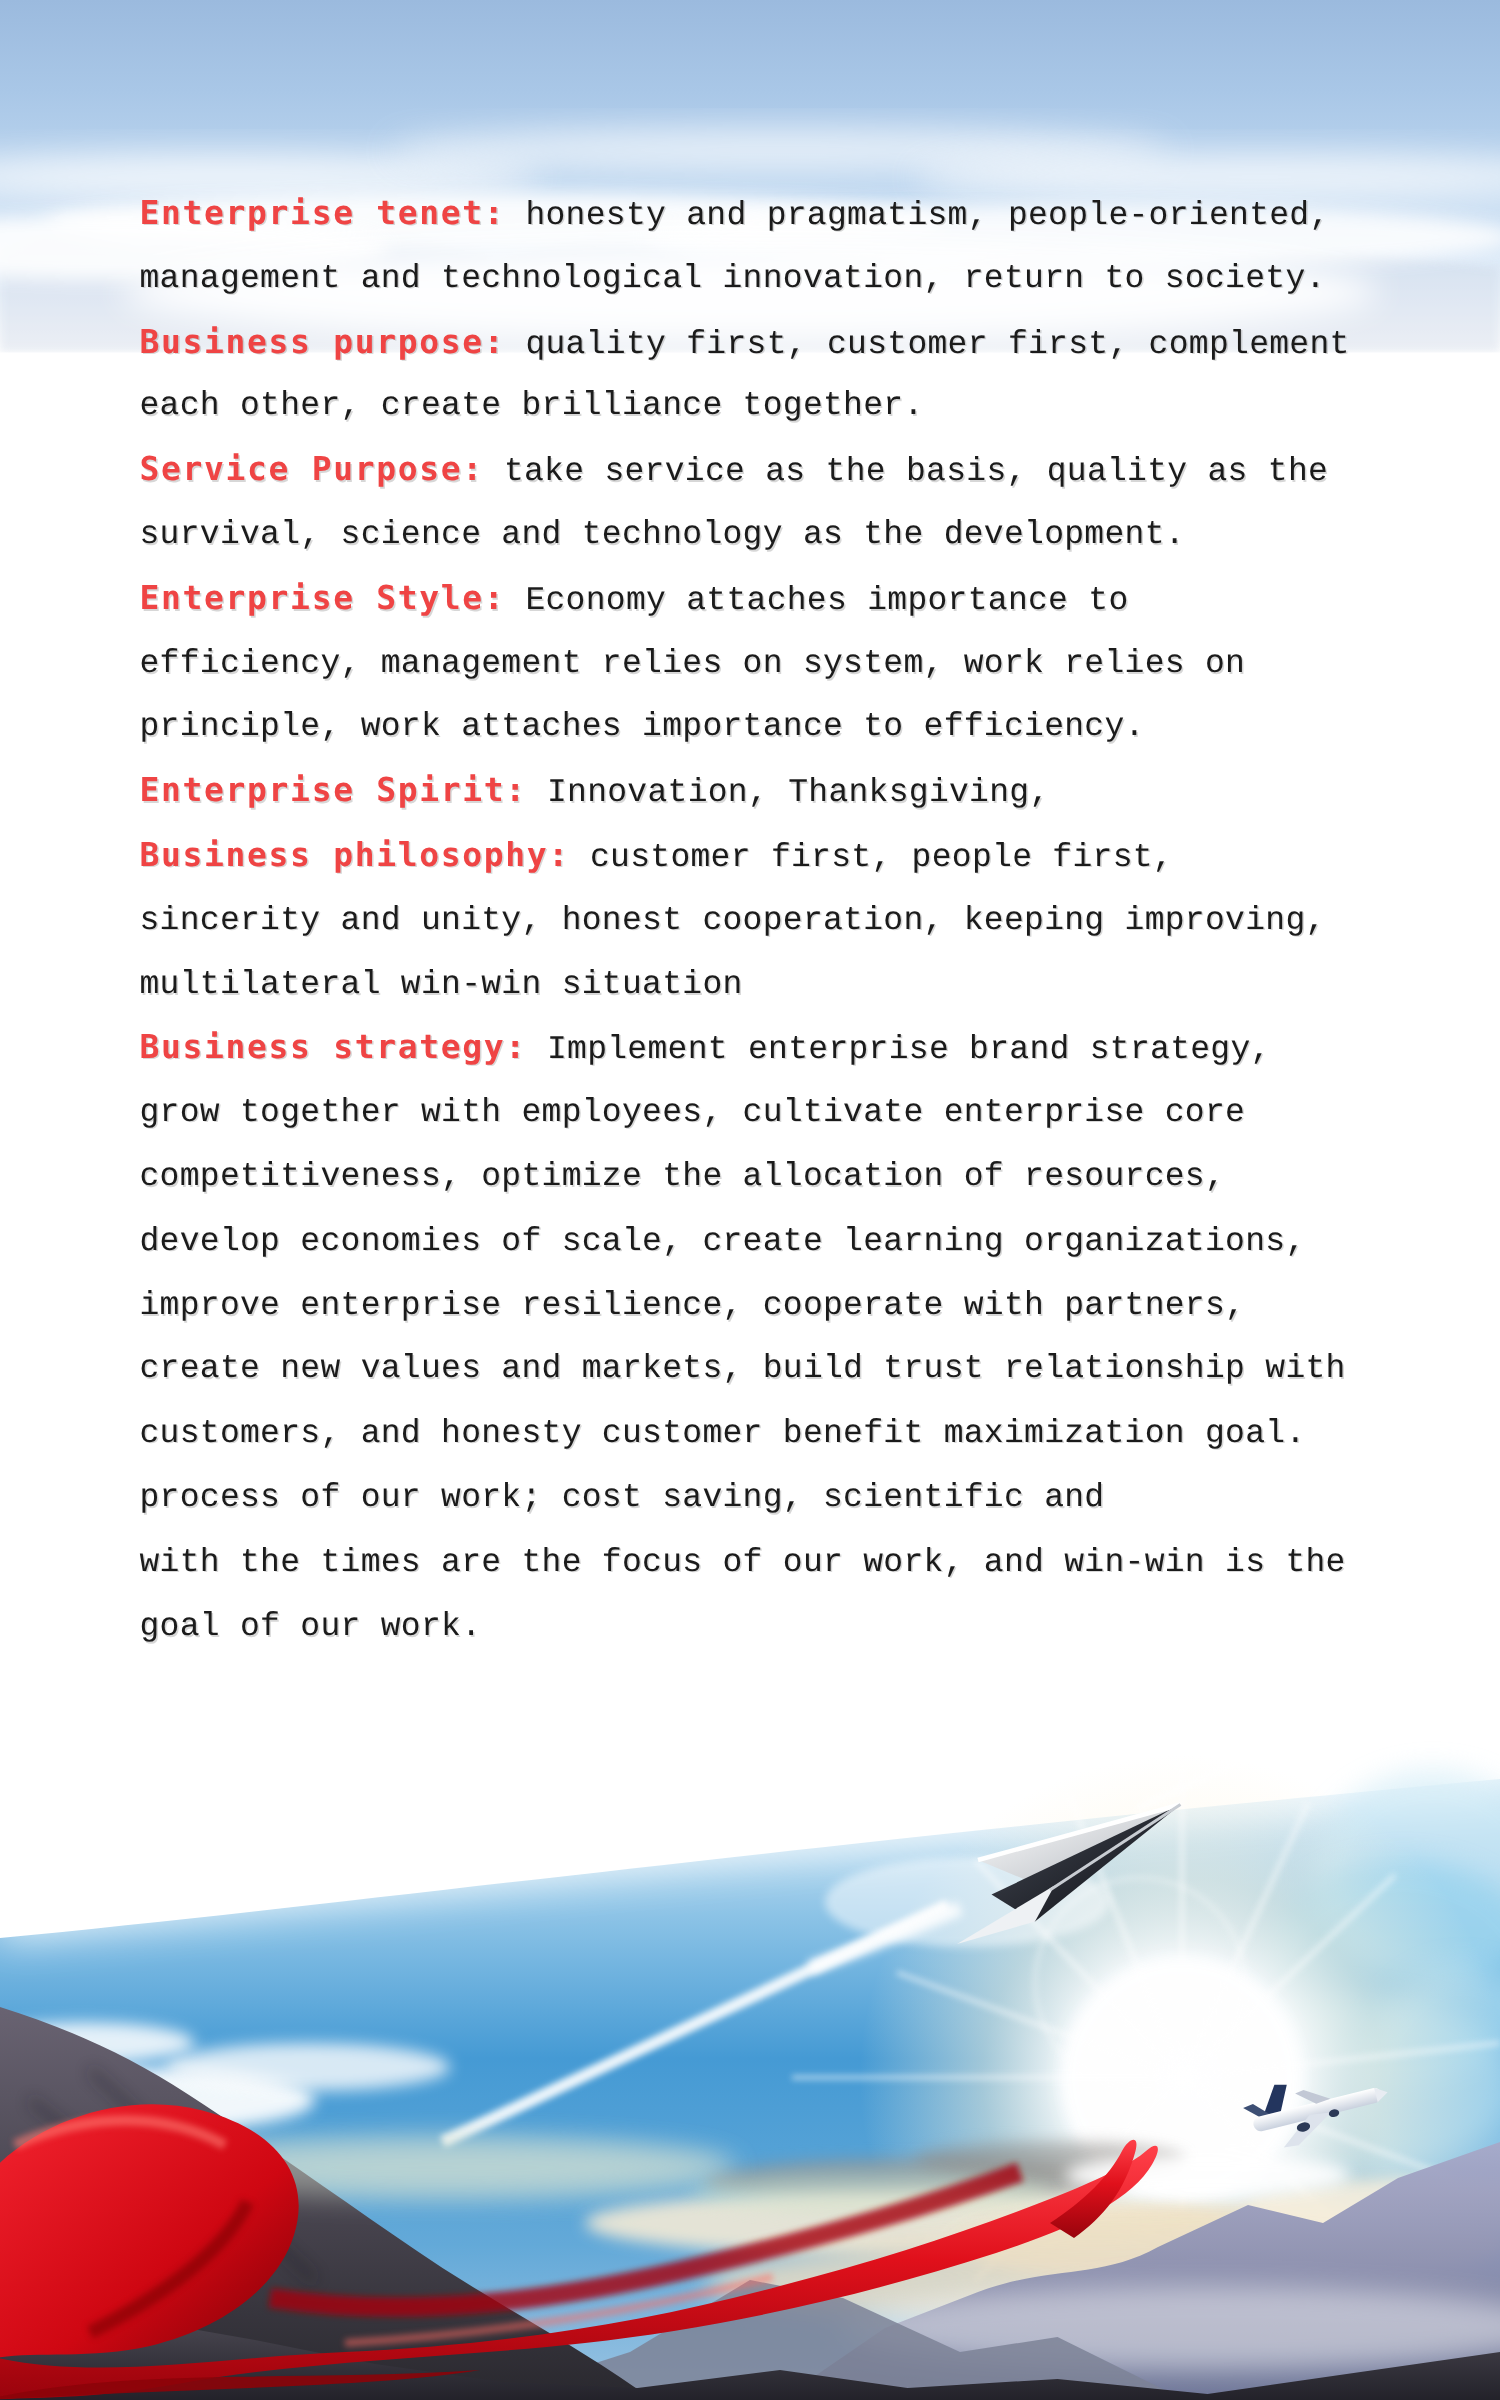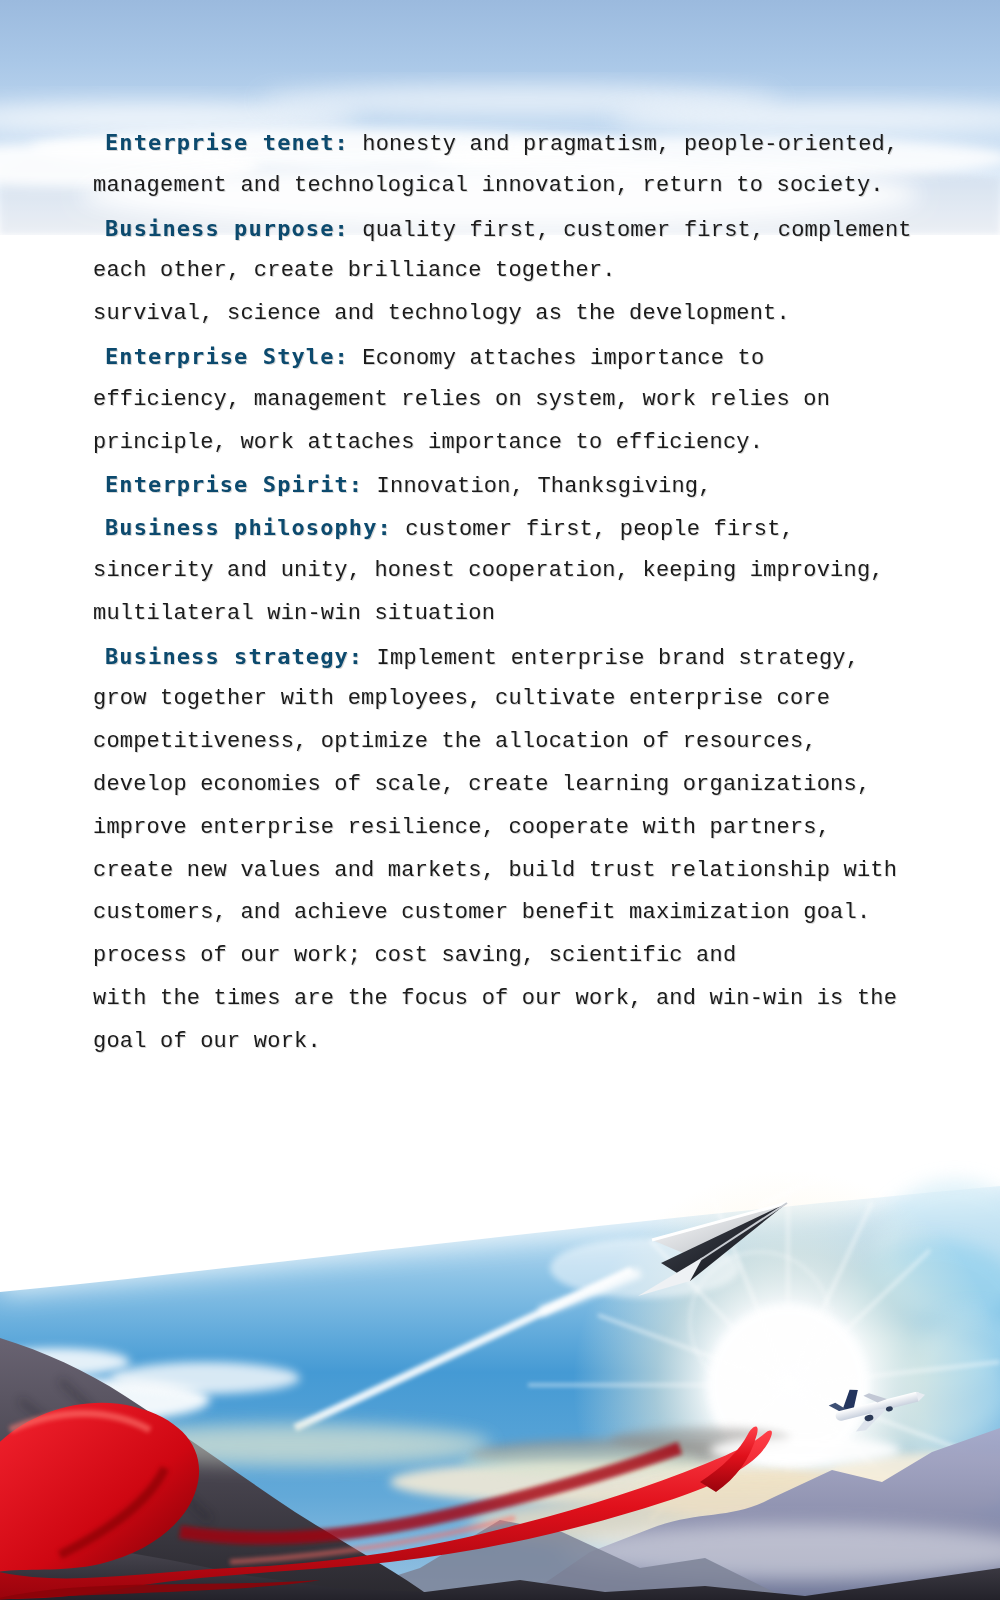--- a/index.html
+++ b/index.html
@@ -7,21 +7,21 @@
   .page{position:relative;width:1000px;height:1600px;margin:0 auto;overflow:hidden;background:#ffffff;}
   .sky-top{position:absolute;left:0;top:0;width:1000px;height:235px;
     background:linear-gradient(180deg,#9bbade 0%,#a9c7e7 26%,#bdd6ef 52%,#e4effa 78%,#ffffff 100%);}
   .sky-top svg{position:absolute;left:0;top:0;}
   .scene{position:absolute;left:0;top:1100px;width:1000px;height:500px;z-index:1;}
   .overlay{position:absolute;left:0;top:1100px;width:1000px;height:500px;z-index:3;pointer-events:none;}
   .text-block{position:absolute;left:93px;top:122px;width:860px;z-index:2;
     font-family:"Liberation Mono",monospace;font-size:22px;line-height:42.8px;
     letter-spacing:.2px;color:#1b1b1b;text-shadow:1px 1px 0 rgba(140,140,140,.35);}
   .text-block .line{white-space:pre;height:42.8px;}
-  .text-block .lbl{font-family:"DejaVu Sans Mono",monospace;font-weight:700;letter-spacing:1.1px;color:#0c4a6e;margin-left:12px;}
+  .text-block .lbl{font-family:"DejaVu Sans Mono",monospace;font-weight:700;letter-spacing:1.1px;color:#ef4444;}
 </style>
 </head>
 <body>
 
 <div class="page">
 
   <div class="sky-top">
     <svg width="1000" height="235" viewBox="0 0 1000 235">
       <defs>
         <filter id="tb1" x="-50%" y="-50%" width="200%" height="200%">
@@ -183,35 +183,36 @@
       <path d="M700,382 C722,368 740,350 748,334 C752,326 760,322 757,334 C750,360 736,378 716,392 Z" fill="url(#ribG)"></path>
       <path d="M-10,500 C80,478 200,488 320,480 C250,492 120,492 -10,500 Z" fill="#8c0309" opacity=".9"></path>
     </g>
   </svg>
 
   <div class="text-block" id="textBlock">
       <div class="line"><b class="lbl">Enterprise tenet:</b><span> honesty and pragmatism, people-oriented,</span></div>
       <div class="line"><span>management and technological innovation, return to society.</span></div>
       <div class="line"><b class="lbl">Business purpose:</b><span> quality first, customer first, complement</span></div>
       <div class="line"><span>each other, create brilliance together.</span></div>
+      <div class="line"><b class="lbl">Service Purpose:</b><span> take service as the basis, quality as the</span></div>
       <div class="line"><span>survival, science and technology as the development.</span></div>
       <div class="line"><b class="lbl">Enterprise Style:</b><span> Economy attaches importance to</span></div>
       <div class="line"><span>efficiency, management relies on system, work relies on</span></div>
       <div class="line"><span>principle, work attaches importance to efficiency.</span></div>
       <div class="line"><b class="lbl">Enterprise Spirit:</b><span> Innovation, Thanksgiving,</span></div>
       <div class="line"><b class="lbl">Business philosophy:</b><span> customer first, people first,</span></div>
       <div class="line"><span>sincerity and unity, honest cooperation, keeping improving,</span></div>
       <div class="line"><span>multilateral win-win situation</span></div>
       <div class="line"><b class="lbl">Business strategy:</b><span> Implement enterprise brand strategy,</span></div>
       <div class="line"><span>grow together with employees, cultivate enterprise core</span></div>
       <div class="line"><span>competitiveness, optimize the allocation of resources,</span></div>
       <div class="line"><span>develop economies of scale, create learning organizations,</span></div>
       <div class="line"><span>improve enterprise resilience, cooperate with partners,</span></div>
       <div class="line"><span>create new values and markets, build trust relationship with</span></div>
-      <div class="line"><span>customers, and achieve customer benefit maximization goal.</span></div>
+      <div class="line"><span>customers, and honesty customer benefit maximization goal.</span></div>
       <div class="line"><span>process of our work; cost saving, scientific and</span></div>
       <div class="line"><span>with the times are the focus of our work, and win-win is the</span></div>
       <div class="line"><span>goal of our work.</span></div>
     </div>
 
   <svg class="overlay" viewBox="0 0 1000 500">
     <defs>
       <linearGradient id="ppTop" x1="0" y1="0" x2="1" y2="1">
         <stop offset="0" stop-color="#ffffff"></stop>
         <stop offset="1" stop-color="#aeb3ba"></stop>

